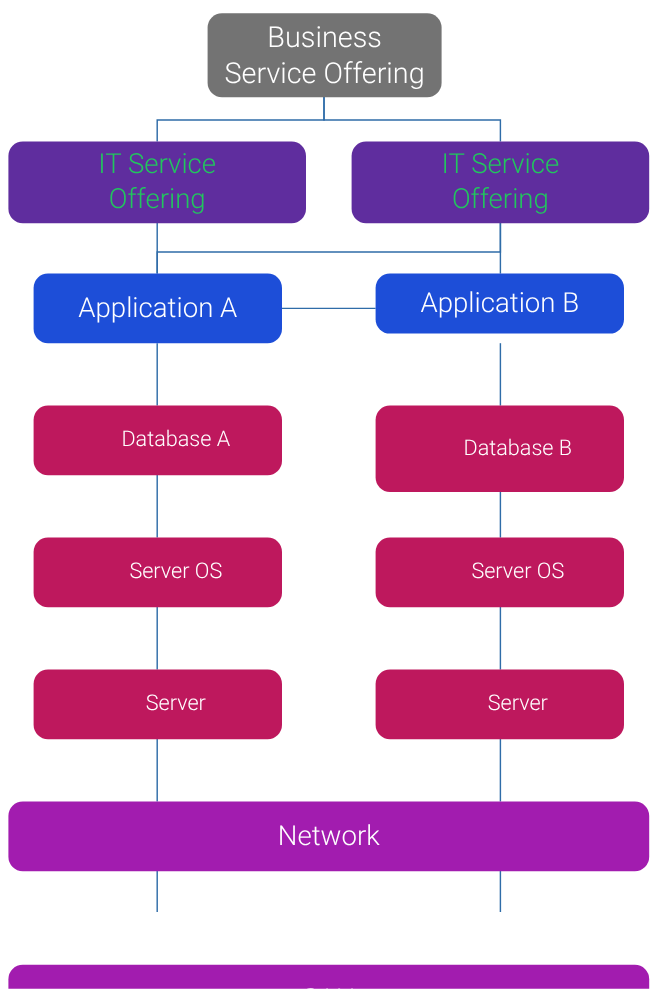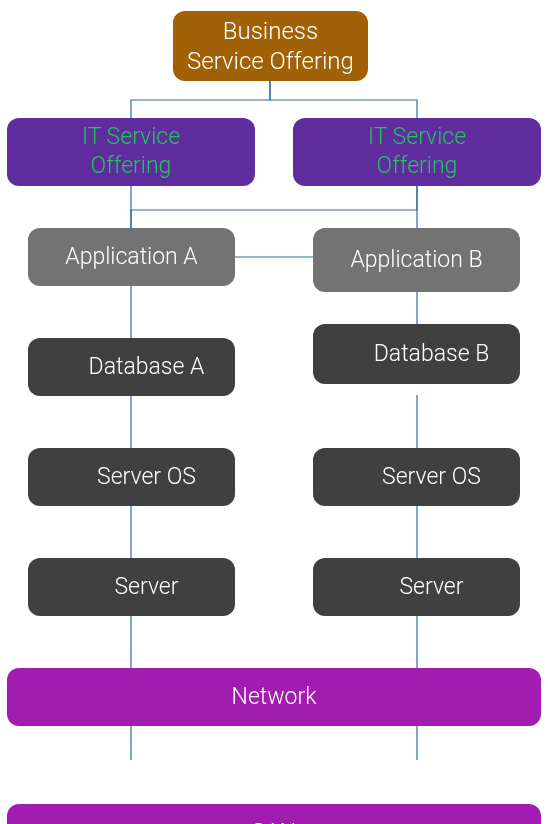--- a/index.html
+++ b/index.html
@@ -23,24 +23,24 @@
   display: flex;
   align-items: center;
   justify-content: center;
   text-align: center;
   border-radius: 12px;
   font-weight: 300;
   line-height: 1.25;
   padding: 6px 10px;
   white-space: pre-line;
 }
-.n-dark { background: #a16207; color: #fff; font-size: 24px; }
+.n-dark { background: #737373; color: #fff; font-size: 24px; }
 .n-purple { background: #5f2d9e; color: #22c55e; font-size: 23px; }
-.n-yellow { background: #737373; color: #fff; font-size: 23px; }
-.n-blue { background: #404040; color: #fff; font-size: 23px; padding-left: 40px; }
+.n-yellow { background: #1d4ed8; color: #fff; font-size: 23px; }
+.n-blue { background: #be185d; color: #fff; font-size: 18px; padding-left: 40px; }
 .n-lightblue { background: #a21caf; color: #fff; font-size: 23px; }
 </style>
 </head>
 <body>
 
 <svg class="connectors">
   <g stroke="#2f6ca8" stroke-width="1.2" fill="none">
 
     <polyline points="270,80 270,100 131,100 131,118"></polyline>
     <polyline points="270,80 270,100 417,100 417,118"></polyline>
@@ -73,25 +73,25 @@
 Service Offering</div>
 
 <div class="node n-purple" style="left:7px; top:118px; width:248px; height:68px;">IT Service
 Offering</div>
 
 <div class="node n-purple" style="left:293px; top:118px; width:248px; height:68px;">IT Service
 Offering</div>
 
 <div class="node n-yellow" style="left:28px; top:228px; width:207px; height:58px;">Application A</div>
 
-<div class="node n-yellow" style="left:313px; top:228px; width:207px; height:64px;">Application B</div>
+<div class="node n-yellow" style="left:313px; top:228px; width:207px; height:50px;">Application B</div>
 
 <div class="node n-blue" style="left:28px; top:338px; width:207px; height:58px;">Database A</div>
 
-<div class="node n-blue" style="left:313px; top:324px; width:207px; height:60px;">Database B</div>
+<div class="node n-blue" style="left:313px; top:338px; width:207px; height:72px;">Database B</div>
 
 <div class="node n-blue" style="left:28px; top:448px; width:207px; height:58px;">Server OS</div>
 
 <div class="node n-blue" style="left:313px; top:448px; width:207px; height:58px;">Server OS</div>
 
 <div class="node n-blue" style="left:28px; top:558px; width:207px; height:58px;">Server</div>
 
 <div class="node n-blue" style="left:313px; top:558px; width:207px; height:58px;">Server</div>
 
 <div class="node n-lightblue" style="left:7px; top:668px; width:534px; height:58px;">Network</div>

